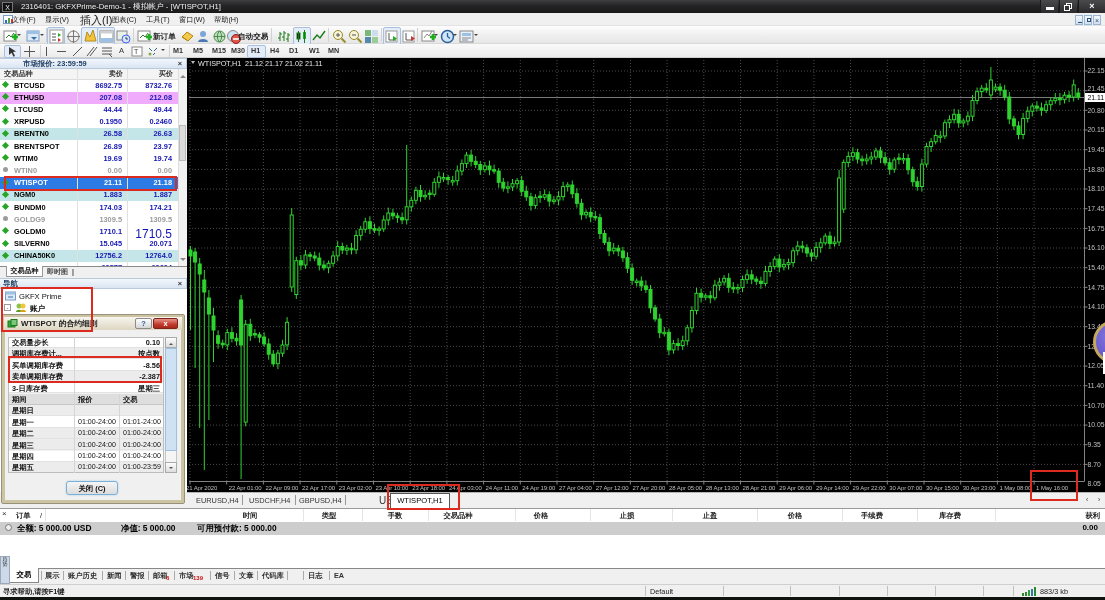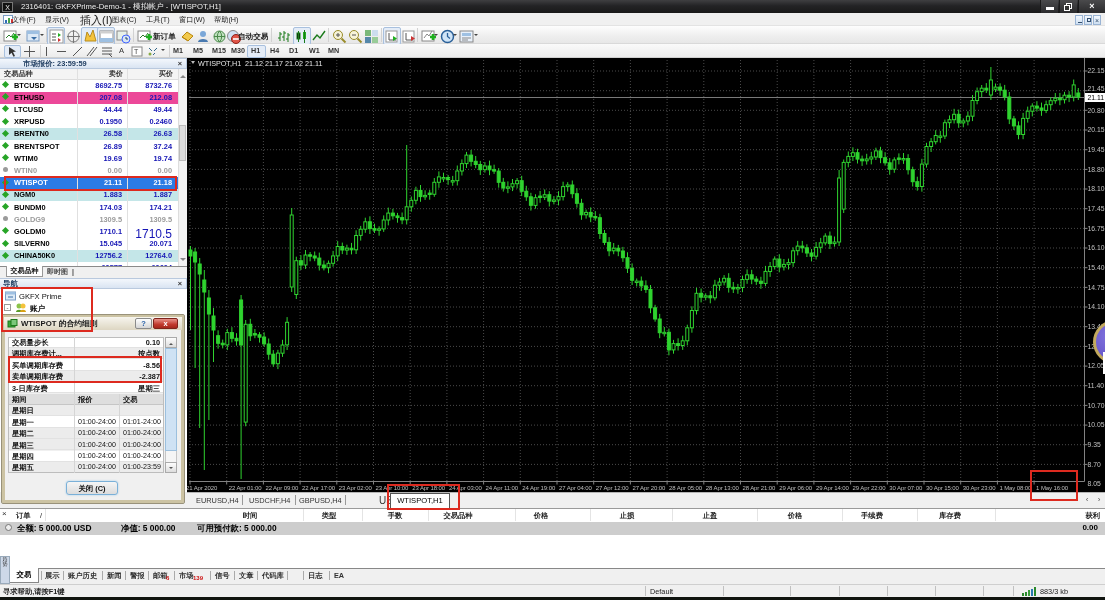--- a/index.html
+++ b/index.html
@@ -206,21 +206,21 @@
     <div style="position:absolute;left:328px;top:44px;height:14px;color:#333;font-size:7.2px;line-height:14.5px;font-weight:bold;">MN</div>
     <div style="position:absolute;left:0;top:58px;width:187px;height:434px;background:#fff;"></div>
     <div style="position:absolute;left:0;top:58px;width:187px;height:11px;background:linear-gradient(180deg,#f3f7fc,#d9e4f2);border:1px solid #b9c9de;border-left:none;color:#1c3a5e;font-size:7.4px;line-height:10px;font-weight:bold;padding-left:20px;"><span style="margin-left:3px">市场报价: 23:59:59</span><span style="position:absolute;right:4px;color:#333">×</span></div>
     <div style="position:absolute;left:0;top:69px;width:187px;height:10.5px;background:#f4f4f4;border-bottom:1px solid #ddd;color:#333;font-size:7.2px;line-height:10px;font-weight:bold;"><span style="margin-left:4px">交易品种</span><span style="position:absolute;right:64px">卖价</span><span style="position:absolute;right:14px">买价</span></div>
     <div style="position:absolute;left:0;top:79.5px;width:178px;height:12.2px;background:#fff;">
       <span style="position:absolute;left:3px;top:2.6px;width:5px;height:5px;background:#27a527;transform:rotate(45deg)"></span>
       <span style="position:absolute;left:14px;top:1px;color:#000;font-size:7.4px;font-weight:bold">BTCUSD</span>
       <span style="position:absolute;right:56px;top:1px;color:#1515b5;font-size:7.4px;font-weight:bold">8692.75</span>
       <span style="position:absolute;right:6px;top:1px;color:#1515b5;font-size:7.4px;font-weight:bold">8732.76</span>
     </div>
-    <div style="position:absolute;left:0;top:91.7px;width:178px;height:12.2px;background:#ec4899;padding-left:24px;">
+    <div style="position:absolute;left:0;top:91.7px;width:178px;height:12.2px;background:#f0abfc;padding-left:24px;">
       <span style="position:absolute;left:3px;top:2.6px;width:5px;height:5px;background:#27a527;transform:rotate(45deg)"></span>
       <span style="position:absolute;left:14px;top:1px;color:#000;font-size:7.4px;font-weight:bold">ETHUSD</span>
       <span style="position:absolute;right:56px;top:1px;color:#1515b5;font-size:7.4px;font-weight:bold">207.08</span>
       <span style="position:absolute;right:6px;top:1px;color:#1515b5;font-size:7.4px;font-weight:bold">212.08</span>
     </div>
     <div style="position:absolute;left:0;top:103.9px;width:178px;height:12.2px;background:#fff;text-decoration:underline;">
       <span style="position:absolute;left:3px;top:2.6px;width:5px;height:5px;background:#27a527;transform:rotate(45deg)"></span>
       <span style="position:absolute;left:14px;top:1px;color:#000;font-size:7.4px;font-weight:bold">LTCUSD</span>
       <span style="position:absolute;right:56px;top:1px;color:#1515b5;font-size:7.4px;font-weight:bold">44.44</span>
       <span style="position:absolute;right:6px;top:1px;color:#1515b5;font-size:7.4px;font-weight:bold">49.44</span>
@@ -234,21 +234,21 @@
     <div style="position:absolute;left:0;top:128.3px;width:178px;height:12.2px;background:#c4e6e8;">
       <span style="position:absolute;left:3px;top:2.6px;width:5px;height:5px;background:#27a527;transform:rotate(45deg)"></span>
       <span style="position:absolute;left:14px;top:1px;color:#000;font-size:7.4px;font-weight:bold">BRENTN0</span>
       <span style="position:absolute;right:56px;top:1px;color:#1515b5;font-size:7.4px;font-weight:bold">26.58</span>
       <span style="position:absolute;right:6px;top:1px;color:#1515b5;font-size:7.4px;font-weight:bold">26.63</span>
     </div>
     <div style="position:absolute;left:0;top:140.5px;width:178px;height:12.2px;background:#fff;">
       <span style="position:absolute;left:3px;top:2.6px;width:5px;height:5px;background:#27a527;transform:rotate(45deg)"></span>
       <span style="position:absolute;left:14px;top:1px;color:#000;font-size:7.4px;font-weight:bold">BRENTSPOT</span>
       <span style="position:absolute;right:56px;top:1px;color:#1515b5;font-size:7.4px;font-weight:bold">26.89</span>
-      <span style="position:absolute;right:6px;top:1px;color:#1515b5;font-size:7.4px;font-weight:bold">37.24</span>
+      <span style="position:absolute;right:6px;top:1px;color:#1515b5;font-size:7.4px;font-weight:bold">23.97</span>
     </div>
     <div style="position:absolute;left:0;top:152.7px;width:178px;height:12.2px;background:#fff;">
       <span style="position:absolute;left:3px;top:2.6px;width:5px;height:5px;background:#27a527;transform:rotate(45deg)"></span>
       <span style="position:absolute;left:14px;top:1px;color:#000;font-size:7.4px;font-weight:bold">WTIM0</span>
       <span style="position:absolute;right:56px;top:1px;color:#1515b5;font-size:7.4px;font-weight:bold">19.69</span>
       <span style="position:absolute;right:6px;top:1px;color:#1515b5;font-size:7.4px;font-weight:bold">19.74</span>
     </div>
     <div style="position:absolute;left:0;top:164.9px;width:178px;height:12.2px;background:#fff;">
       <span style="position:absolute;left:3px;top:2.6px;width:5px;height:5px;background:#9b9b9b;border-radius:50%"></span>
       <span style="position:absolute;left:14px;top:1px;color:#9b9b9b;font-size:7.4px;font-weight:bold">WTIN0</span>

